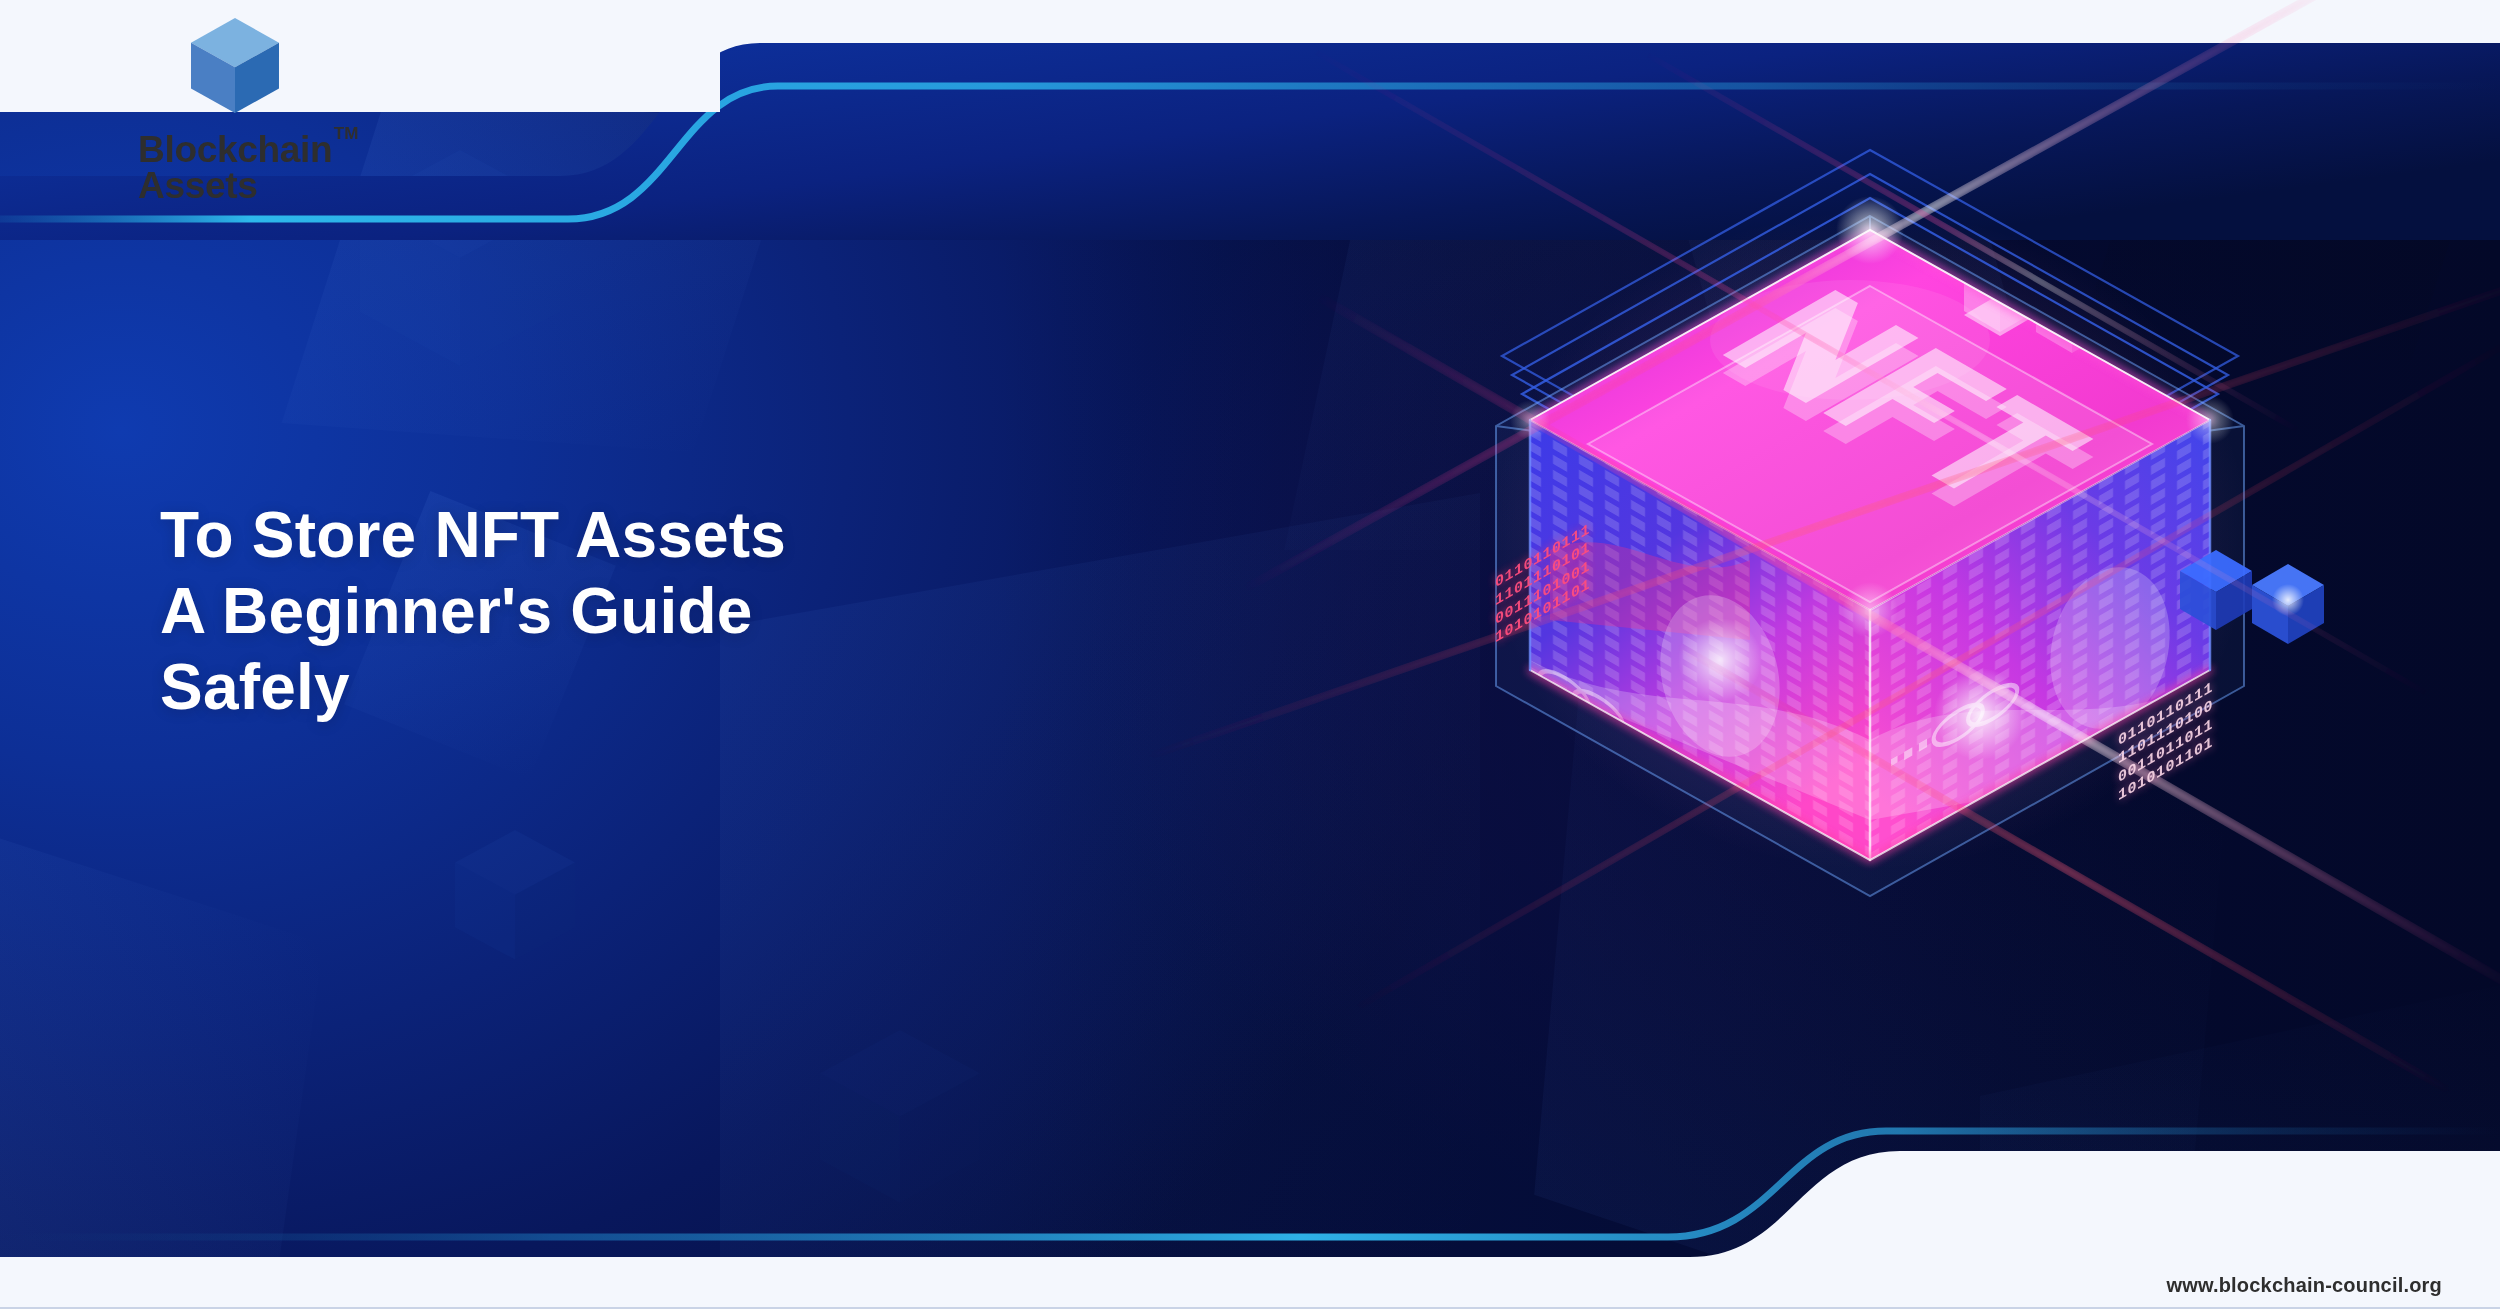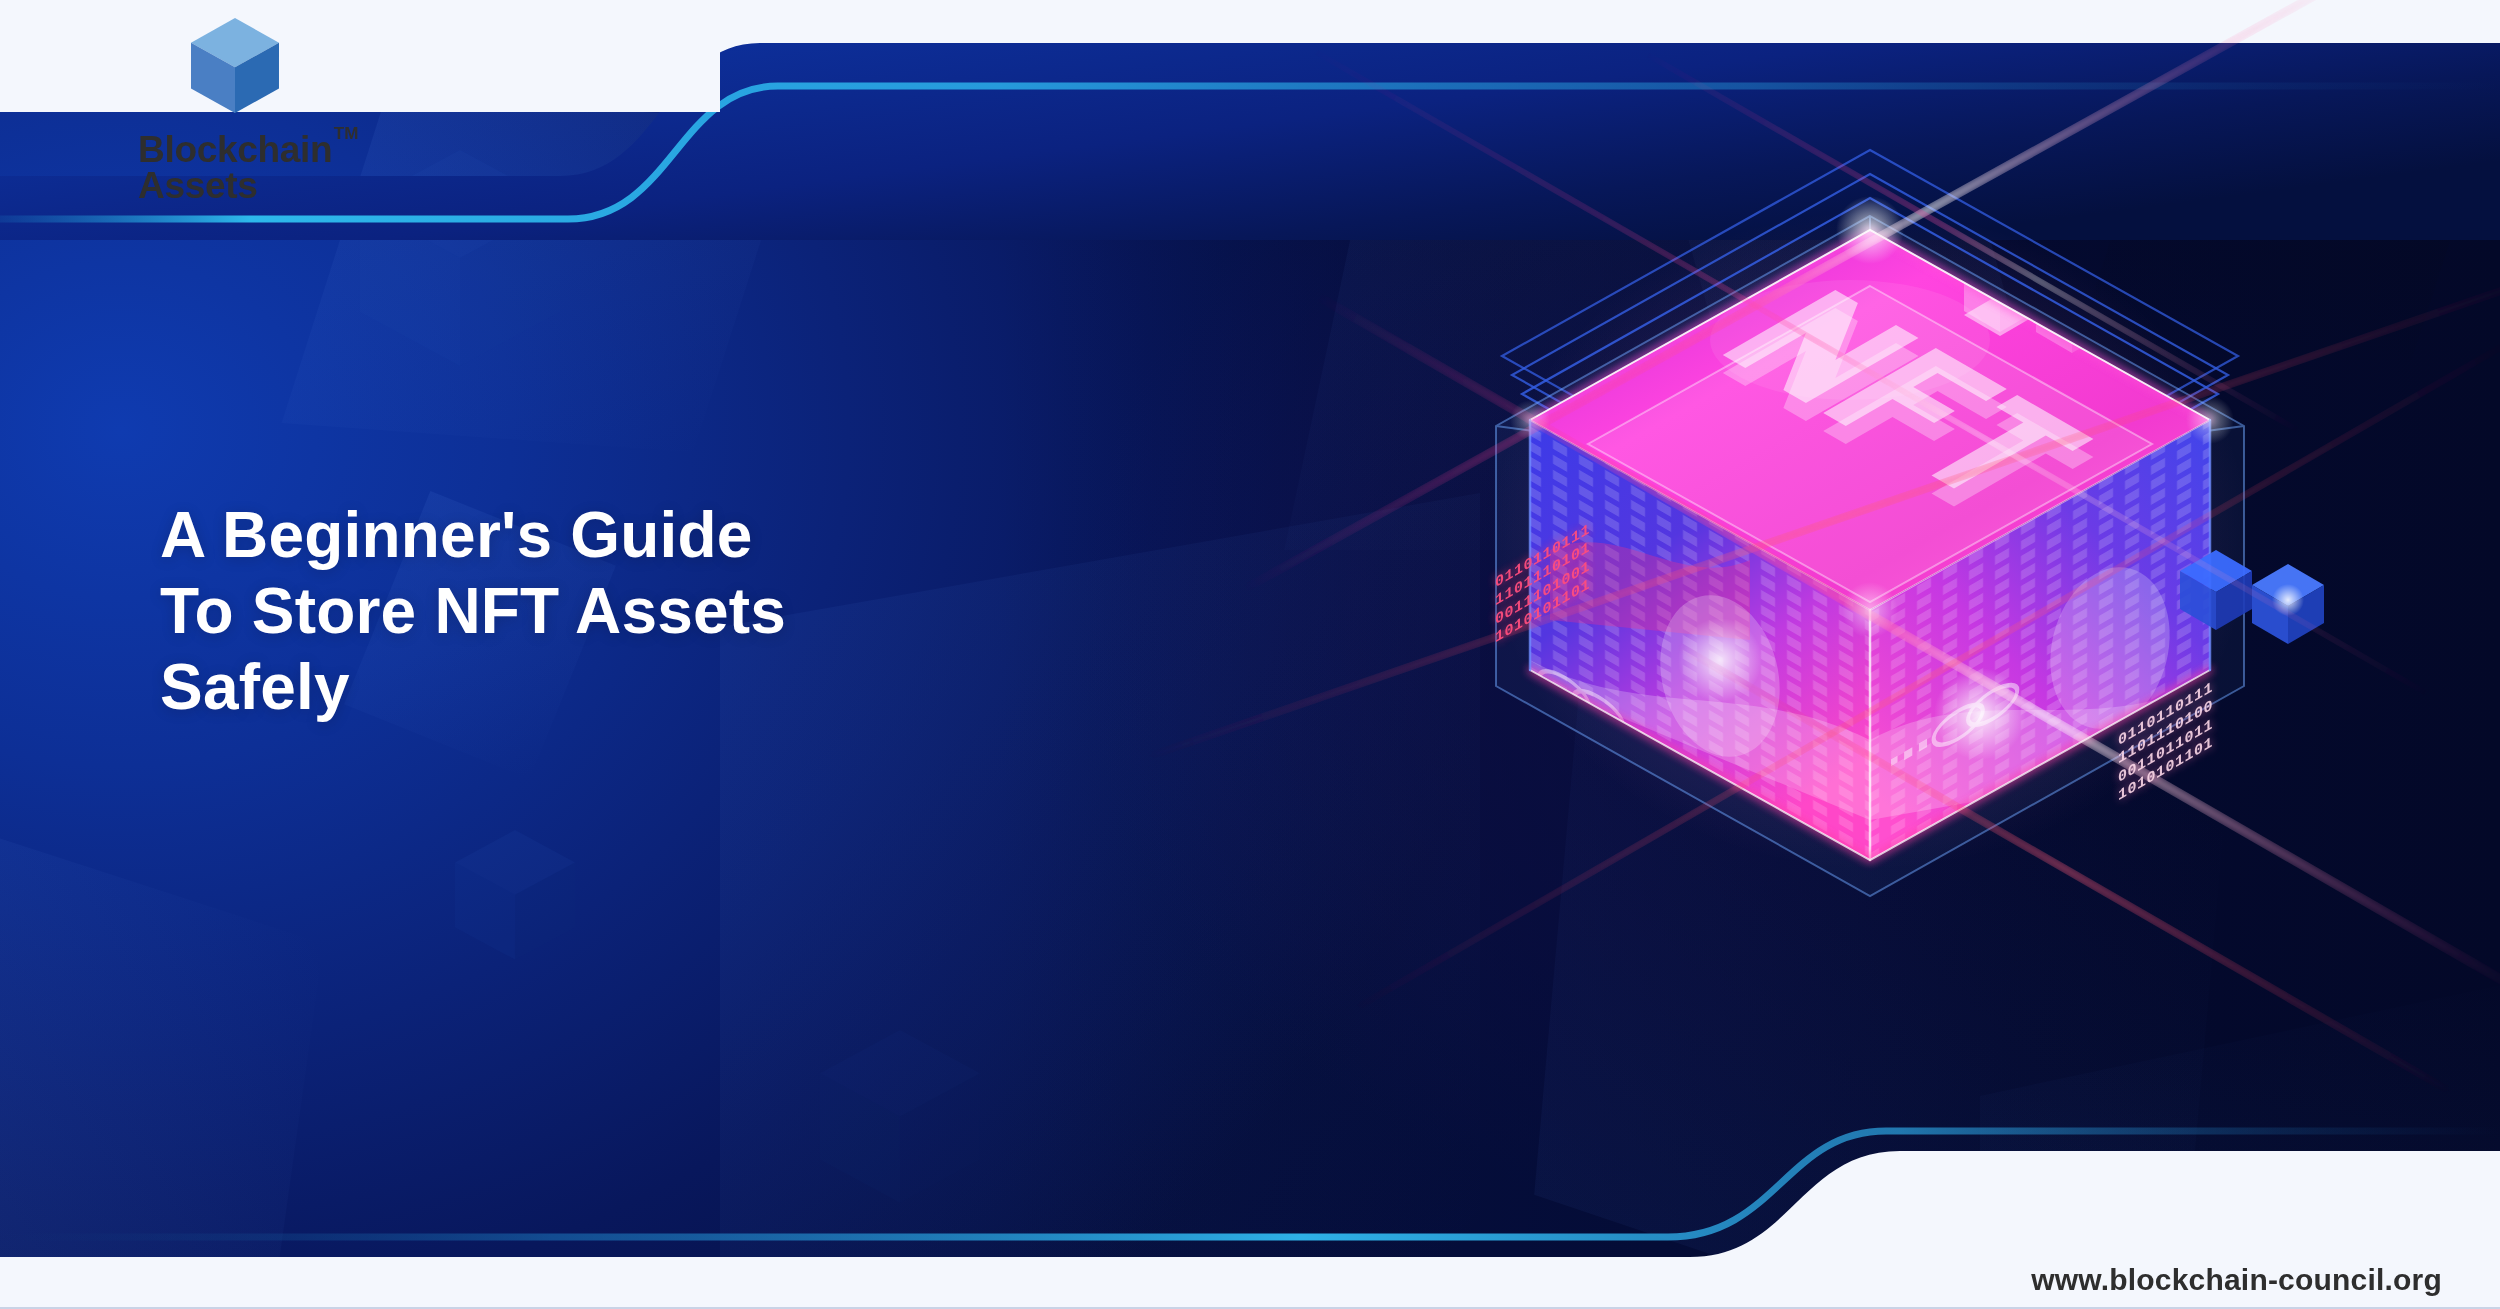--- a/index.html
+++ b/index.html
@@ -127,21 +127,21 @@
 
   
   .footer-strip {
     position:absolute; bottom:0; left:0; width:2500px; height:38px;
     background:#f4f7fd; z-index:6;
   }
   .footer-curve { position:absolute; bottom:0; left:0; width:2500px; height:190px; z-index:6; }
   .footer-accent { position:absolute; bottom:0; left:0; width:2500px; height:190px; z-index:7; }
   .footer-url {
     position:absolute; right:58px; bottom:12px; z-index:9;
-    font-size:30px; font-weight:600; color:#2e2e2e; letter-spacing:.2px;
+    font-size:20px; font-weight:600; color:#2e2e2e; letter-spacing:.2px;
     font-family:"Liberation Sans", sans-serif;
   }
   .edge-line {
     position:absolute; bottom:0; left:0; width:2500px; height:2px;
     background:#c9d3e6; z-index:10;
   }
 </style>
 </head>
 <body>
 
@@ -440,22 +440,22 @@
       </svg>
     </span>
     <span class="logo-text">
       <span class="logo-line">Blockchain</span>
       <span class="logo-line">Assets</span>
       <span class="logo-tm">TM</span>
     </span>
   </div>
 
   <div class="title">
+    <span class="title-line">To Store NFT Assets</span>
     <span class="title-line">A Beginner's Guide</span>
-    <span class="title-line">To Store NFT Assets</span>
     <span class="title-line">Safely</span>
   </div>
 
   <svg class="footer-curve" viewBox="0 0 2500 190" preserveAspectRatio="none">
     <path d="M0 190 L0 138 C240 138 1580 138 1690 138 C1790 138 1800 32 1900 32 L2500 32 L2500 190 Z" fill="#f4f7fd"></path>
   </svg>
 
   <svg class="footer-accent" viewBox="0 0 2500 190" preserveAspectRatio="none">
     <defs>
       <linearGradient id="accB" x1="0" y1="0" x2="1" y2="0">

